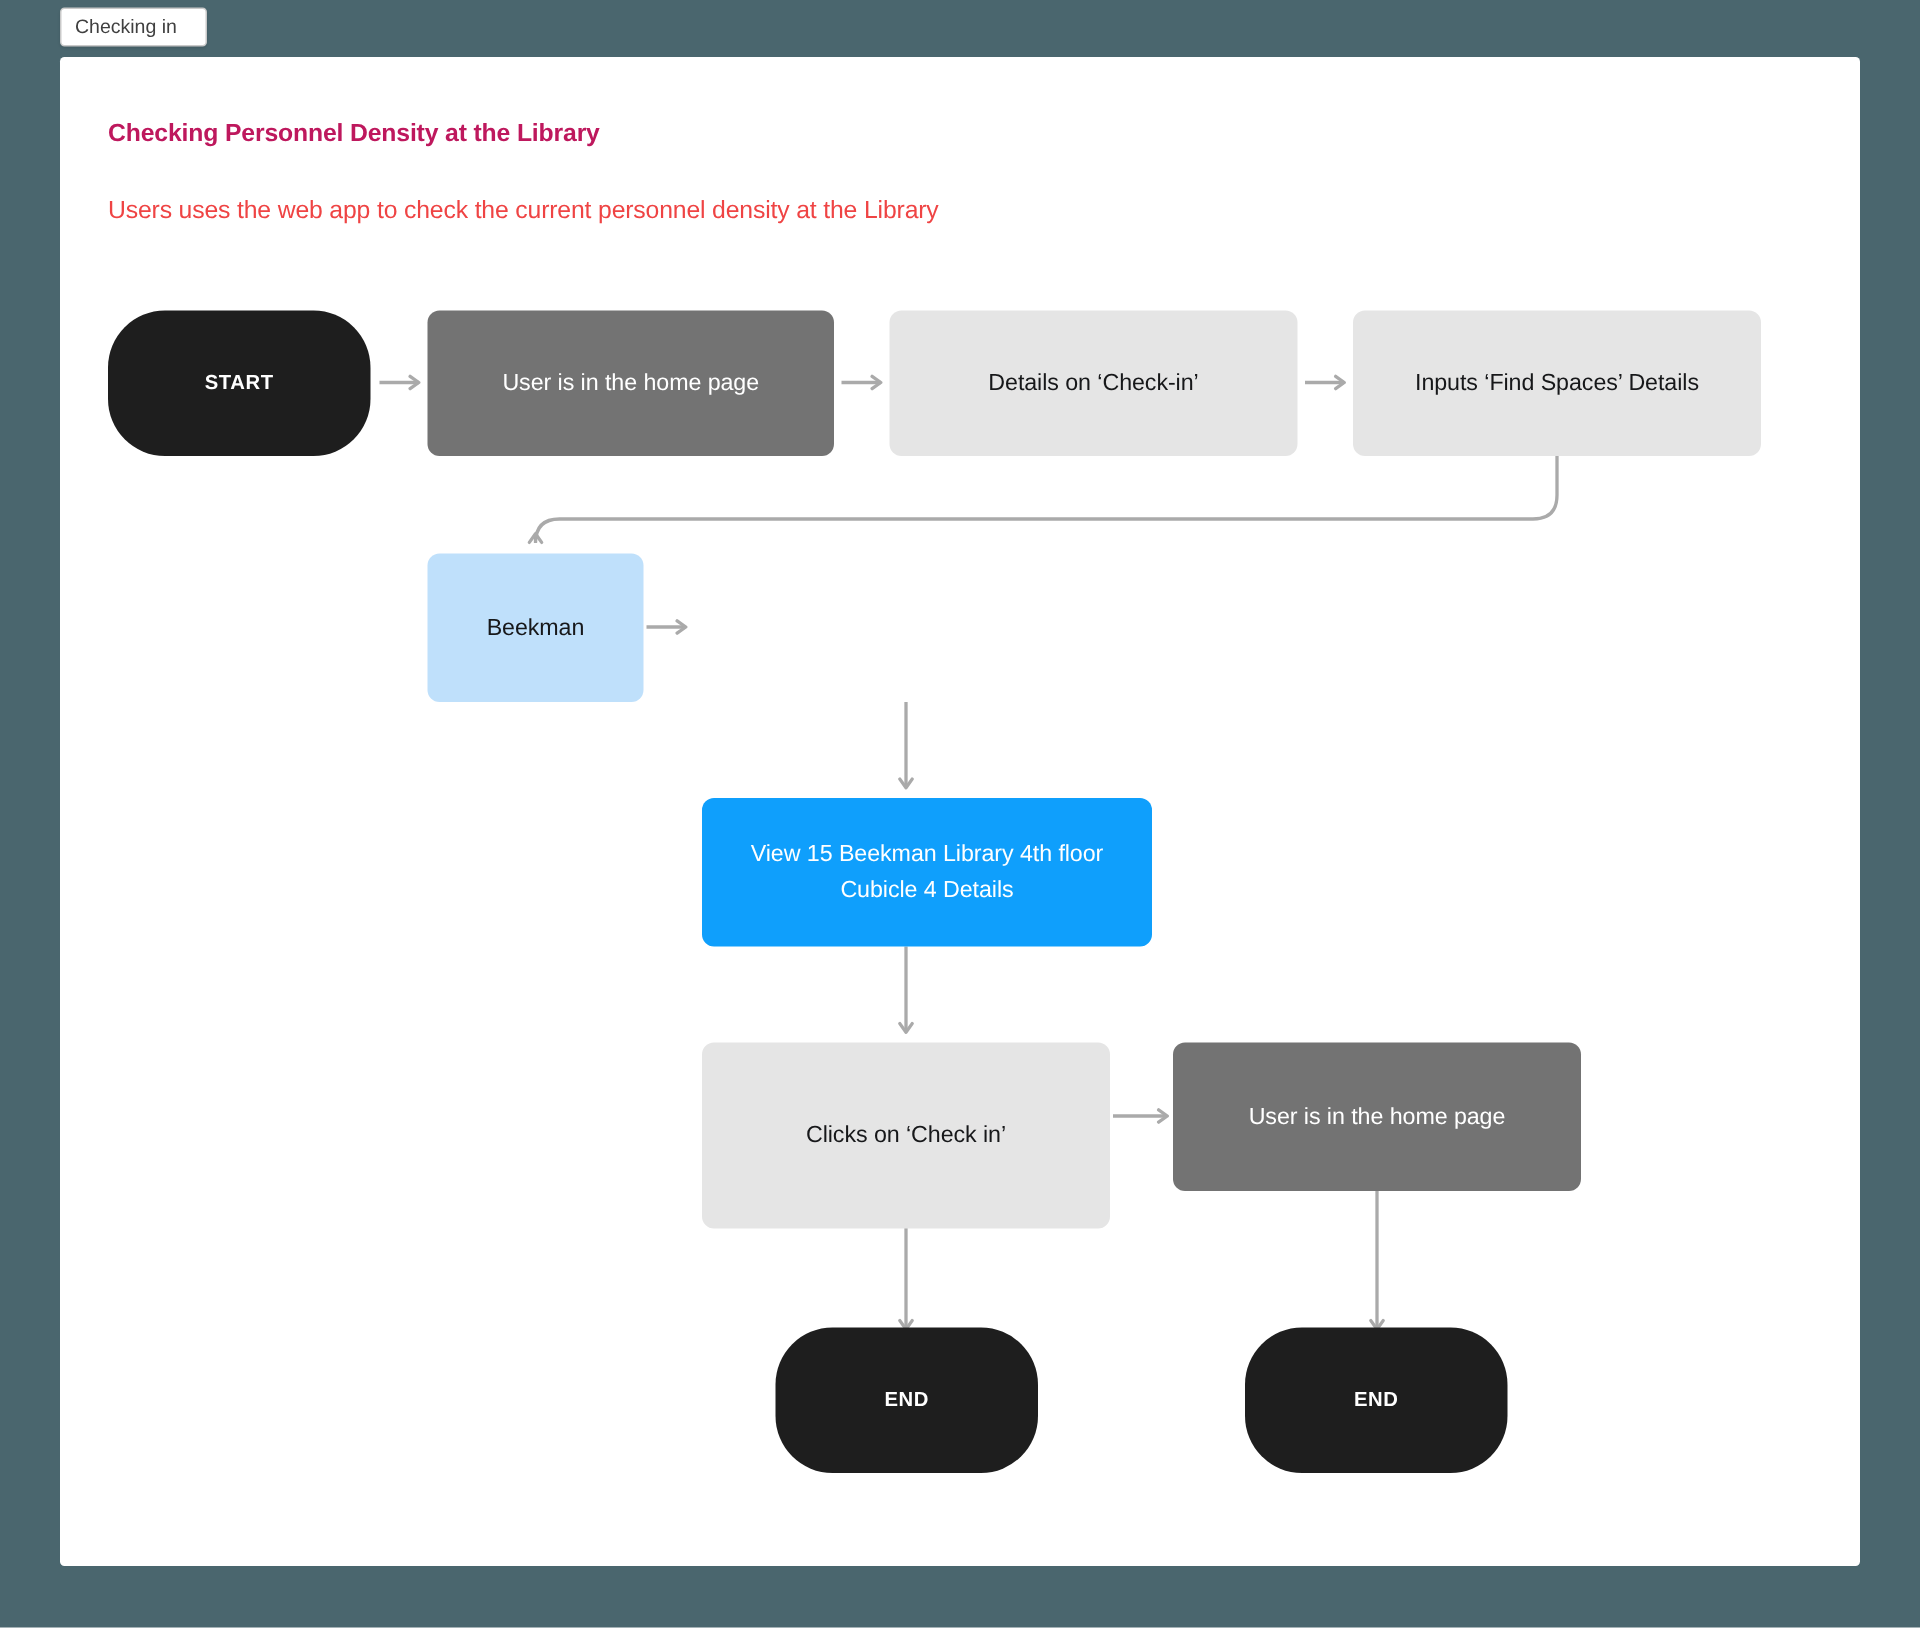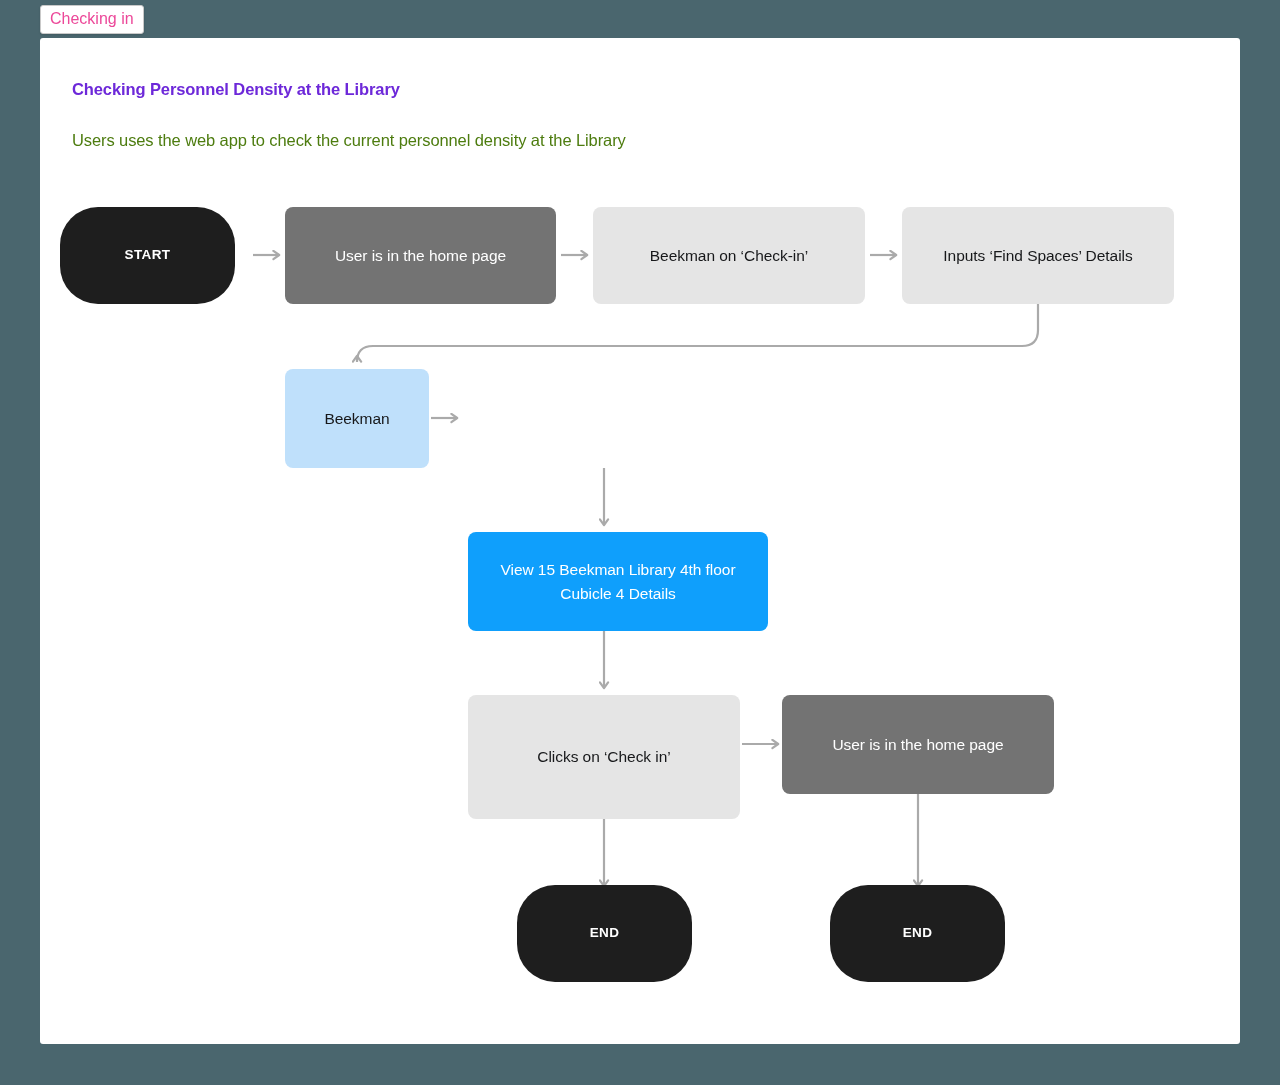--- a/index.html
+++ b/index.html
@@ -17,24 +17,24 @@
   }
 
   
   .page-tab {
     position: absolute;
     left: 40px;
     top: 5px;
     background: #ffffff;
     border: 1px solid #c9c9c9;
     border-radius: 3px;
-    padding: 5px 9px 6px 9px;
-    font-size: 16px;
+    padding: 5px 19px 6px 9px;
+    font-size: 13px;
     line-height: 1;
-    color: #ec4899;
+    color: #404040;
     white-space: nowrap;
     box-shadow: 0 1px 2px rgba(0,0,0,0.12);
   }
 
   
   .canvas {
     position: absolute;
     left: 40px;
     top: 38px;
     width: 1200px;
@@ -42,30 +42,30 @@
     background: #ffffff;
     border-radius: 3px;
   }
 
   .flow-title {
     position: absolute;
     left: 32px;
     top: 42px;
     font-size: 16.5px;
     font-weight: bold;
-    color: #6d28d9;
+    color: #be185d;
     letter-spacing: -0.1px;
   }
   .flow-subtitle {
     position: absolute;
     left: 32px;
     top: 93px;
     font-size: 16.5px;
     font-weight: normal;
-    color: #4d7c0f;
+    color: #ef4444;
     letter-spacing: -0.1px;
   }
 
   
   .node {
     position: absolute;
     display: flex;
     align-items: center;
     justify-content: center;
     text-align: center;
@@ -149,25 +149,25 @@
       <line x1="564" y1="593" x2="564" y2="650" marker-end="url(#ah)"></line>
 
       <line x1="702" y1="706" x2="738" y2="706" marker-end="url(#ah)"></line>
 
       <line x1="564" y1="755" x2="564" y2="848" marker-end="url(#ah)"></line>
 
       <line x1="878" y1="755" x2="878" y2="848" marker-end="url(#ah)"></line>
     </g>
   </svg>
 
-  <div class="node node-terminal" style="left:20px; top:169px; width:175px; height:97px;text-align:right;">START</div>
+  <div class="node node-terminal" style="left:32px; top:169px; width:175px; height:97px;text-align:right;">START</div>
 
   <div class="node node-dark" style="left:245px; top:169px; width:271px; height:97px;">User is in the home page</div>
 
-  <div class="node node-gray" style="left:553px; top:169px; width:272px; height:97px;">Beekman on ‘Check-in’</div>
+  <div class="node node-gray" style="left:553px; top:169px; width:272px; height:97px;">Details on ‘Check-in’</div>
 
   <div class="node node-gray" style="left:862px; top:169px; width:272px; height:97px;">Inputs  ‘Find Spaces’ Details</div>
 
   <div class="node node-lightblue" style="left:245px; top:331px; width:144px; height:99px;">Beekman</div>
 
 
   <div class="node node-blue" style="left:428px; top:494px; width:300px; height:99px;">View 15 Beekman Library 4th floor Cubicle 4 Details</div>
 
   <div class="node node-gray" style="left:428px; top:657px; width:272px; height:124px;text-align:right;">Clicks on ‘Check in’</div>
 

